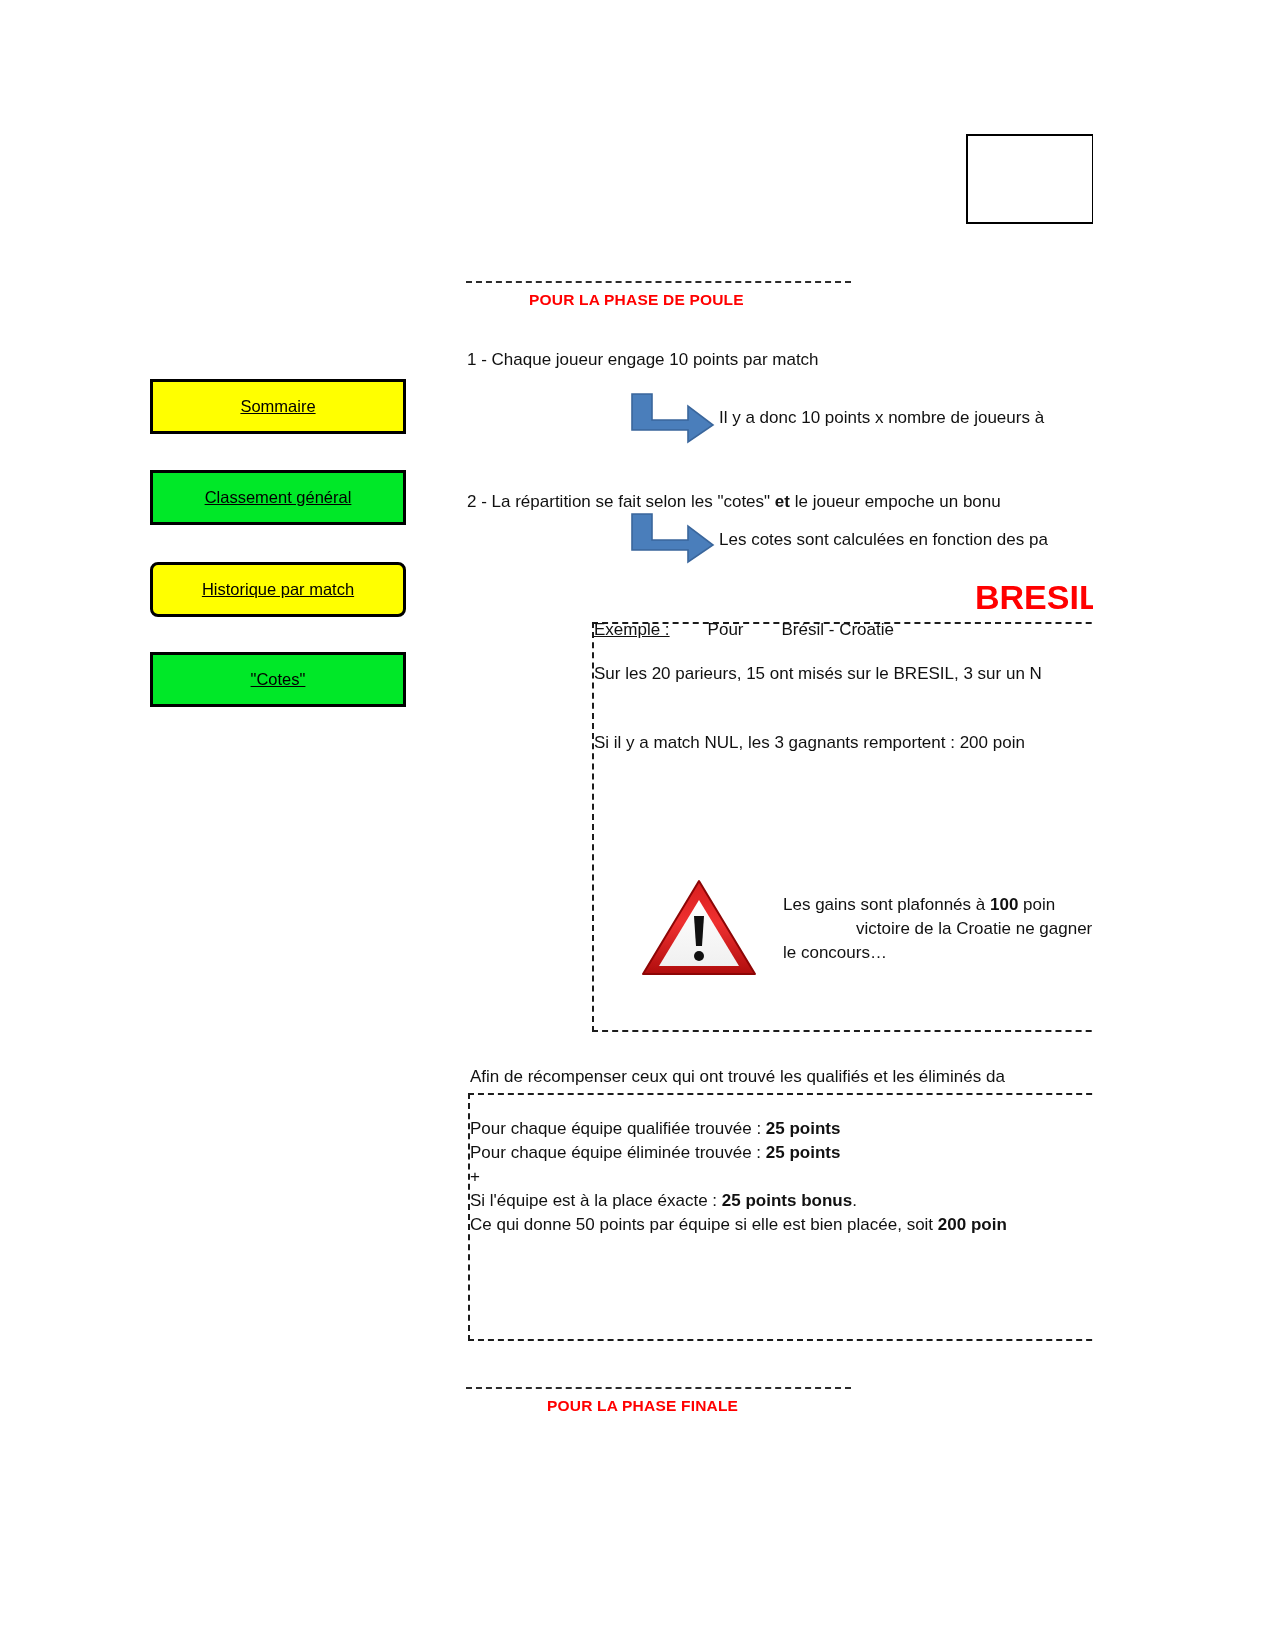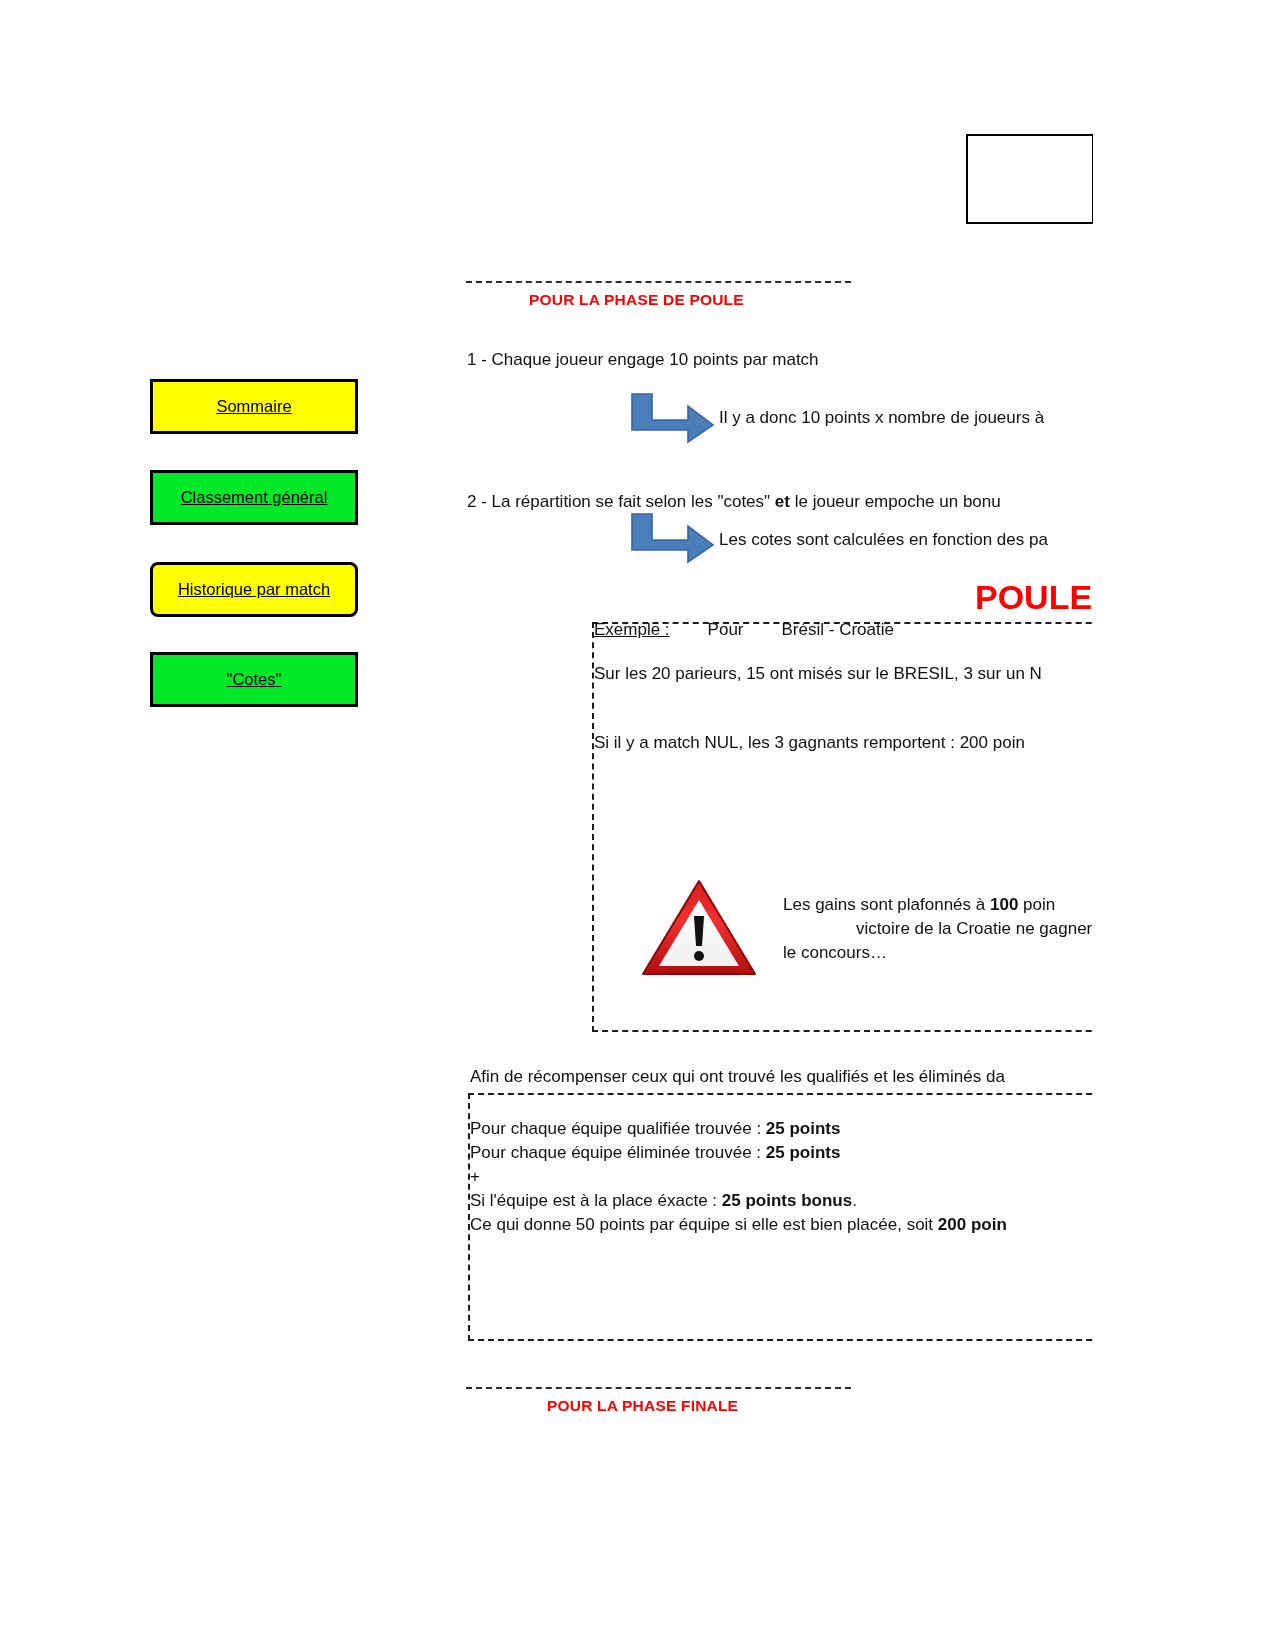--- a/index.html
+++ b/index.html
@@ -17,21 +17,21 @@
   .clip-right{position:absolute;left:1093px;top:0;width:182px;height:1651px;background:#ffffff;z-index:50;}
 
   
   .topbox{
     position:absolute;left:966px;top:134px;width:128px;height:90px;
     border:2px solid #000;background:#fff;box-sizing:border-box;
   }
 
   
   .navbtn{
-    position:absolute;left:150px;width:208px;height:55px;
+    position:absolute;left:150px;width:256px;height:55px;
     border:3px solid #000;box-sizing:border-box;
     display:flex;align-items:center;justify-content:center;
     font-size:16.5px;color:#000;
   }
   .navbtn span{text-decoration:underline;}
   .nav0{top:379px;background:#ffff00;}
   .nav1{top:470px;background:#00e828;}
   .nav2{top:562px;background:#ffff00;}
   .nav3{top:652px;background:#00e828;}
 
@@ -96,21 +96,21 @@
   </svg>
   <div class="txt" style="left:719px;top:408px;">Il y a donc 10 points x nombre de joueurs à</div>
 
   <div class="txt" style="left:467px;top:492px;"><span>2 - La répartition se fait selon les "cotes" </span><b>et</b><span> le joueur empoche un bonu</span></div>
 
   <svg class="arrow" style="left:630px;top:512px;" width="85" height="52" viewBox="0 0 85 52">
     <polygon points="2,2 22,2 22,28 58,28 58,14 83,33 58,50 58,38 2,38" fill="#4a7ebb" stroke="#3a669c" stroke-width="1.6"></polygon>
   </svg>
   <div class="txt" style="left:719px;top:530px;">Les cotes sont calculées en fonction des pa</div>
 
-  <div class="points-head" style="left:975px;top:578px;">POULE</div>
+  <div class="points-head" style="left:975px;top:578px;">BRESIL</div>
 
   <div class="dashbox" style="left:592px;top:622px;width:540px;height:410px;"></div>
 
   <div class="txt" style="left:594px;top:620px;"><span style="text-decoration:underline">Exemple :</span><span style="display:inline-block;width:38px"></span><span>Pour</span><span style="display:inline-block;width:38px"></span><span>Brésil - Croatie</span></div>
 
   <div class="txt" style="left:594px;top:664px;">Sur les 20 parieurs, 15 ont misés sur le BRESIL, 3 sur un N</div>
 
   <div class="txt" style="left:594px;top:733px;">Si il y a match NUL, les 3 gagnants remportent : 200 poin</div>
 
   <svg class="warn" style="left:640px;top:878px;" width="118" height="100" viewBox="0 0 118 100">

